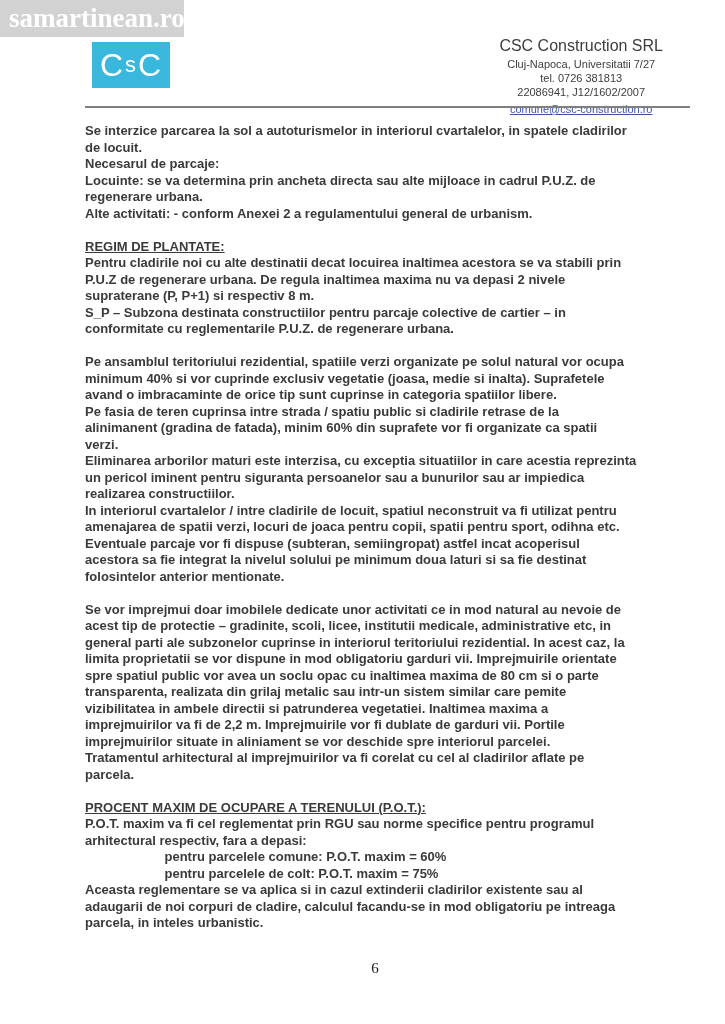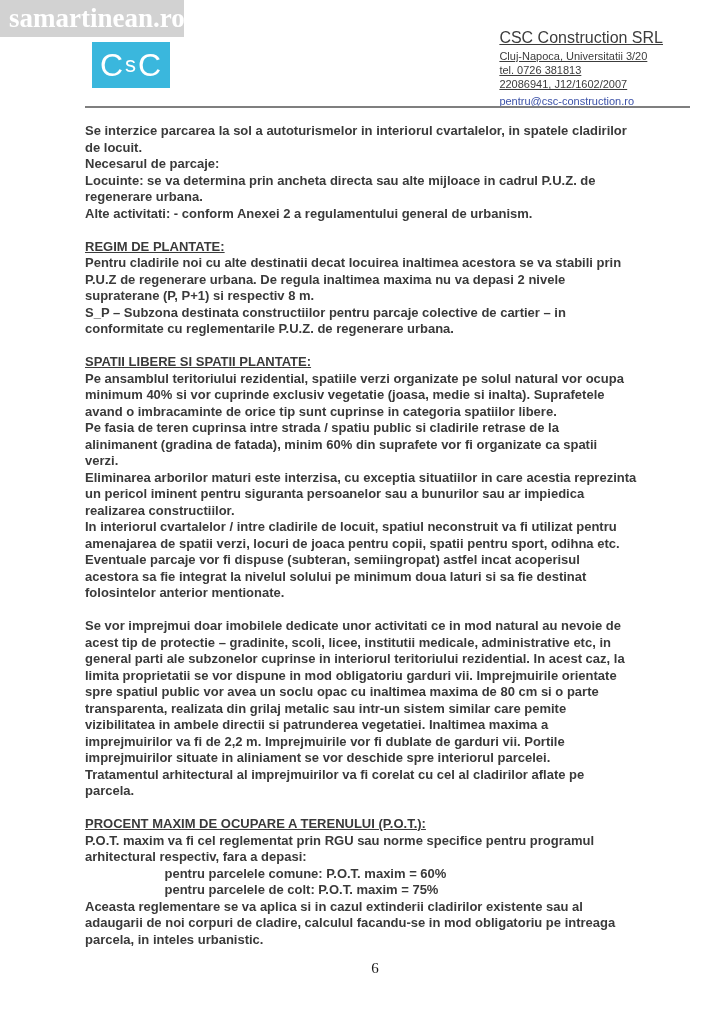--- a/index.html
+++ b/index.html
@@ -36,25 +36,24 @@
     display: flex;
     align-items: center;
     justify-content: center;
     letter-spacing: 1px;
   }
   .logo .big { font-size: 32px; line-height: 1; font-weight: 400; }
   .logo .small { font-size: 22px; line-height: 1; font-weight: 400; padding: 0 1px; }
   
   .header-block {
     position: absolute;
-    top: 28px;
+    top: 36px;
     right: 62px;
-    text-align: left;
+    text-align: center;
     color: #3c3c3c;
-    text-decoration: underline;
   }
   .company-name { font-size: 16px; line-height: 19px; margin-bottom: 2px; }
   .header-line { font-size: 11px; line-height: 14px; }
   .header-email {
     font-size: 11px; line-height: 14px;
     color: #3c52a8;
     text-decoration: underline;
     display: inline-block;
   }
   .header-rule {
@@ -99,24 +98,24 @@
   </div>
 
   <div class="logo">
     <span class="big">C</span>
       <span class="small">s</span>
       <span class="big">C</span>
   </div>
 
   <div class="header-block">
     <div class="company-name">CSC Construction SRL</div>
-    <div class="header-line">Cluj-Napoca, Universitatii 3/20</div>
+    <div class="header-line">Cluj-Napoca, Universitatii 7/27</div>
     <div class="header-line">tel. 0726 381813</div>
     <div class="header-line">22086941, J12/1602/2007</div>
-    <a class="header-email" href="#">pentru@csc-construction.ro</a>
+    <a class="header-email" href="#">comune@csc-construction.ro</a>
   </div>
 
   <div class="header-rule"></div>
 
   <div class="doc-body">
 
     <div class="doc-section">
       <div class="doc-para">Se interzice parcarea la sol a autoturismelor in interiorul cvartalelor, in spatele cladirilor
 de locuit.
 Necesarul de parcaje:
@@ -128,21 +127,20 @@
     <div class="doc-section">
       <div class="doc-heading">REGIM DE PLANTATE:</div>
       <div class="doc-para">Pentru cladirile noi cu alte destinatii decat locuirea inaltimea acestora se va stabili prin
 P.U.Z de regenerare urbana. De regula inaltimea maxima nu va depasi 2 nivele
 supraterane (P, P+1) si respectiv 8 m.
 S_P – Subzona destinata constructiilor pentru parcaje colective de cartier – in
 conformitate cu reglementarile P.U.Z. de regenerare urbana.</div>
     </div>
 
     <div class="doc-section">
-      <div class="doc-heading">SPATII LIBERE SI SPATII PLANTATE:</div>
       <div class="doc-para">Pe ansamblul teritoriului rezidential, spatiile verzi organizate pe solul natural vor ocupa
 minimum 40% si vor cuprinde exclusiv vegetatie (joasa, medie si inalta). Suprafetele
 avand o imbracaminte de orice tip sunt cuprinse in categoria spatiilor libere.
 Pe fasia de teren cuprinsa intre strada / spatiu public si cladirile retrase de la
 alinimanent (gradina de fatada), minim 60% din suprafete vor fi organizate ca spatii
 verzi.
 Eliminarea arborilor maturi este interzisa, cu exceptia situatiilor in care acestia reprezinta
 un pericol iminent pentru siguranta persoanelor sau a bunurilor sau ar impiedica
 realizarea constructiilor.
 In interiorul cvartalelor / intre cladirile de locuit, spatiul neconstruit va fi utilizat pentru

